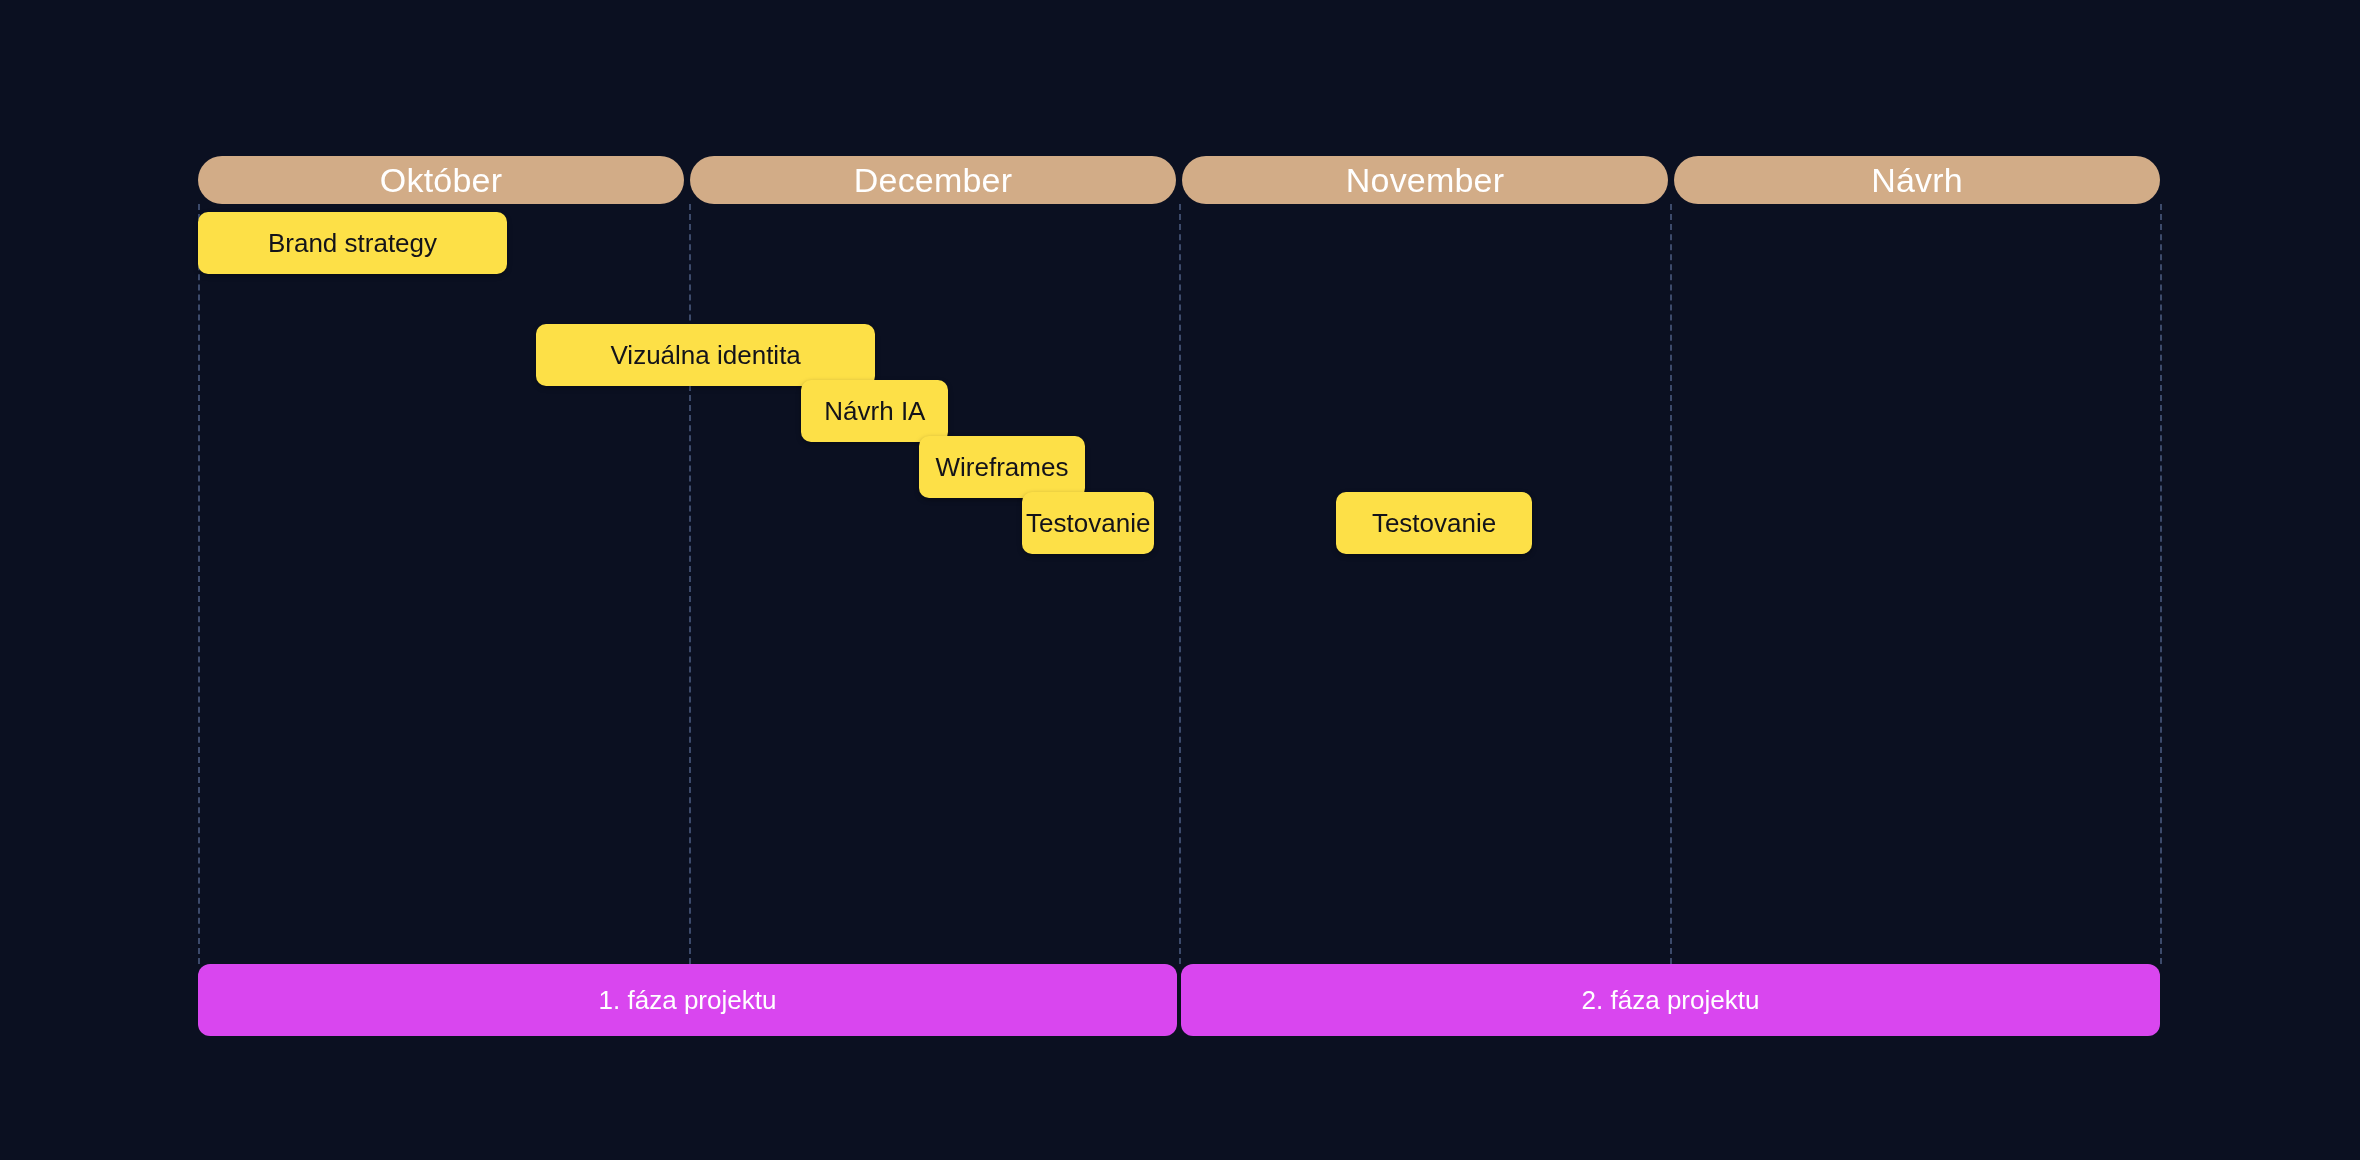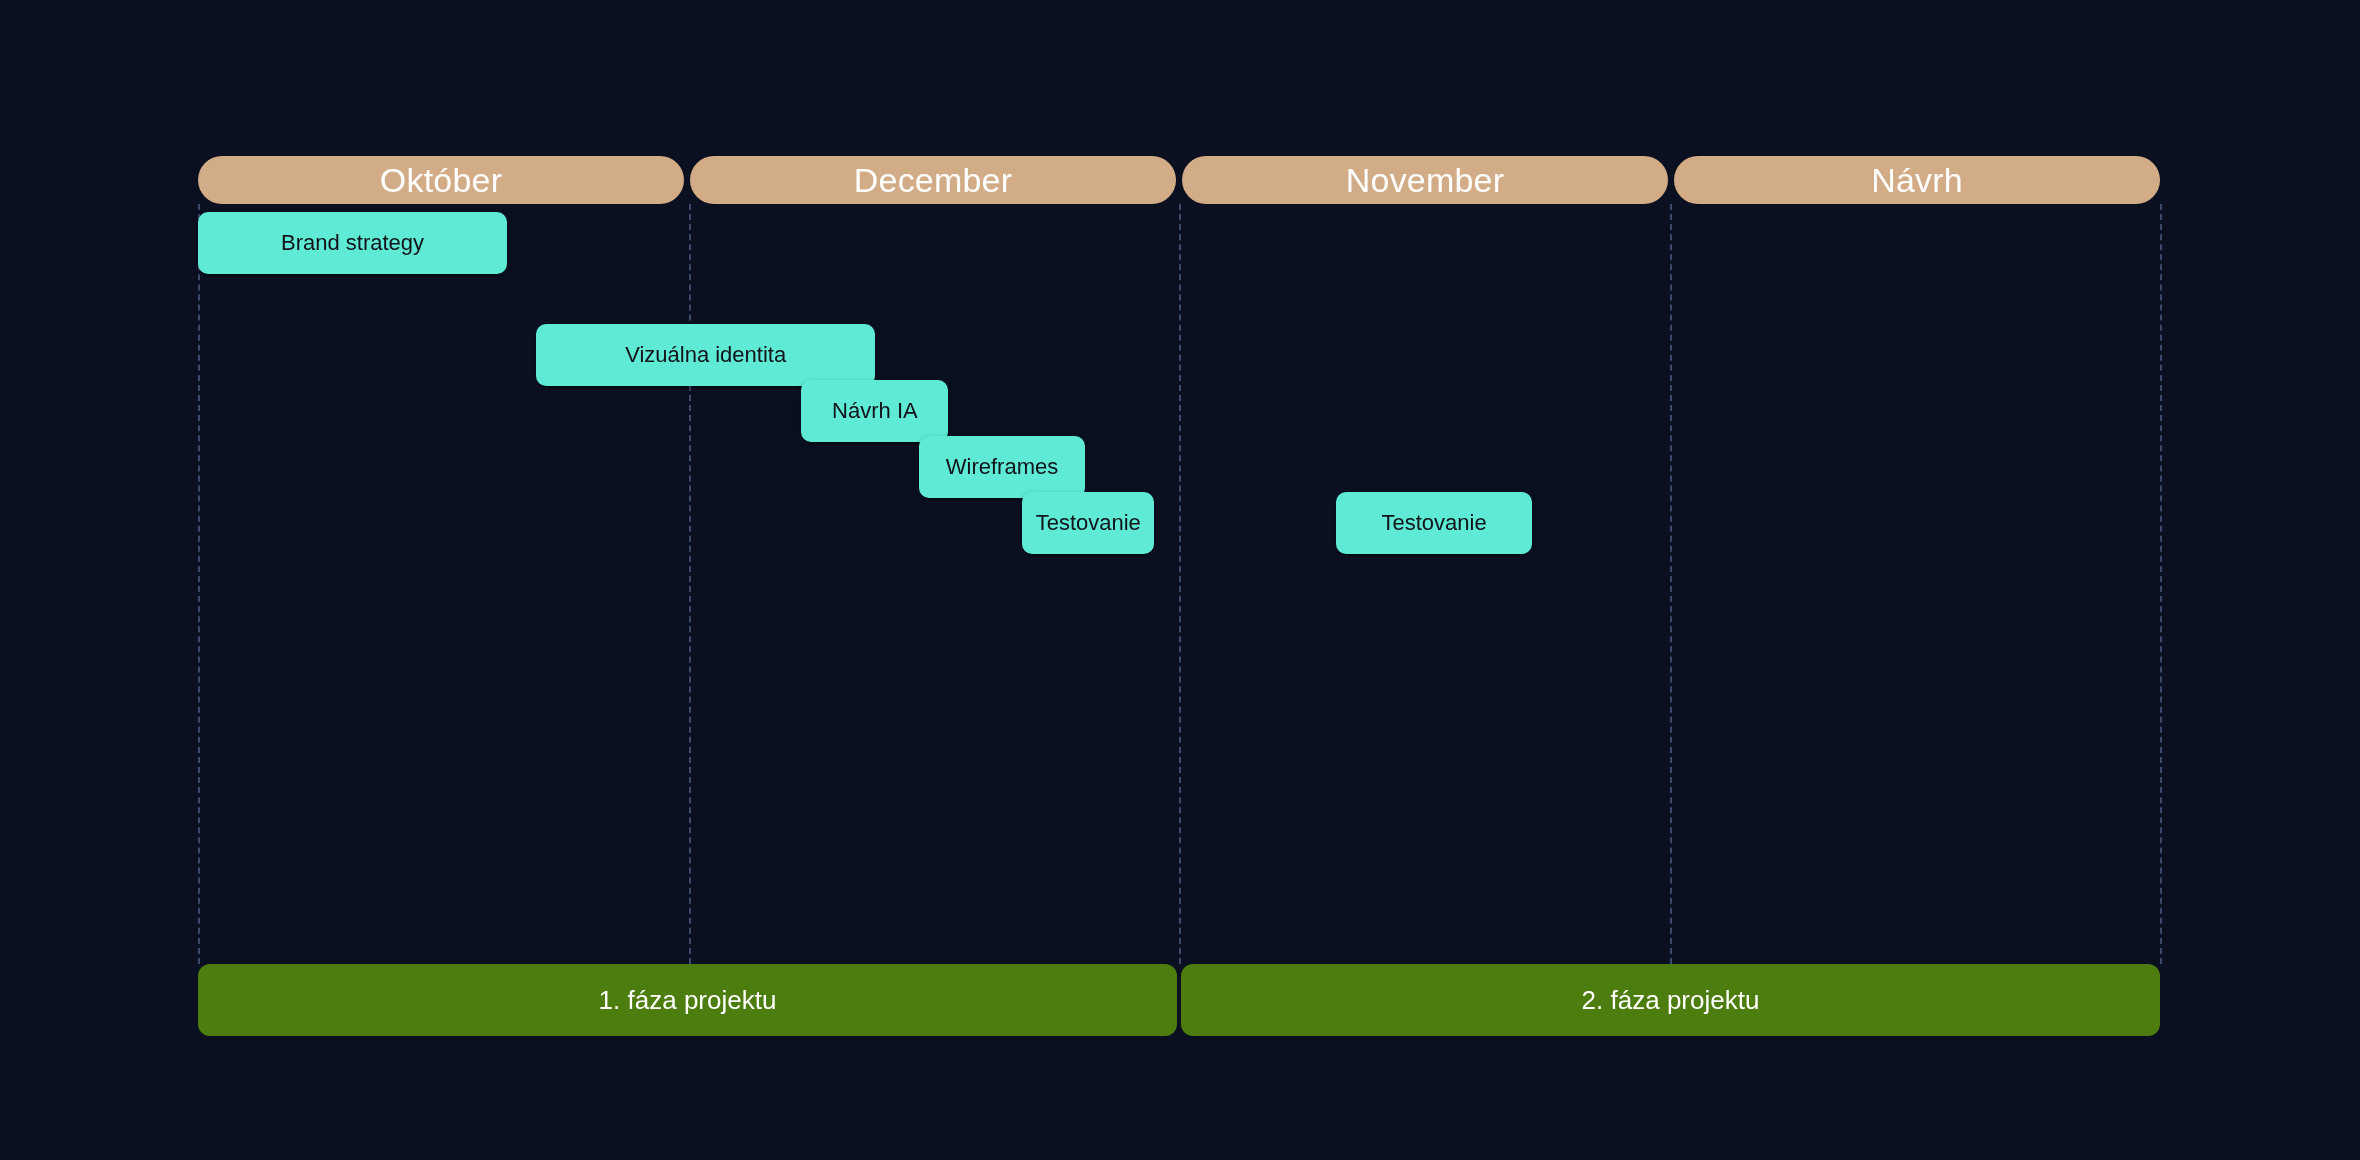--- a/index.html
+++ b/index.html
@@ -58,47 +58,47 @@
     top:0;
     bottom:0;
     width:0;
     border-left:2px dashed #3c4a6b;
   }
 
   
   .bar{
     position:absolute;
     height:62px;
-    background:#5eead4;
+    background:#fde047;
     border-radius:10px;
     box-shadow:0 2px 5px rgba(0,0,0,.35);
     display:flex;
     align-items:center;
     justify-content:center;
     color:#13131a;
-    font-size:22px;
+    font-size:26px;
     line-height:1;
     white-space:nowrap;
     padding:0 12px;
     box-sizing:border-box;
     user-select:none;
   }
 
   
   .phases{
     position:absolute;
     left:0;
     bottom:0;
     width:100%;
     height:72px;
     display:flex;
     gap:4px;
   }
   .phase{
-    background:#4d7c0f;
+    background:#d946ef;
     border-radius:12px;
     color:#ffffff;
     font-size:26px;
     display:flex;
     align-items:center;
     justify-content:center;
     line-height:1;
     user-select:none;
   }
 </style>

